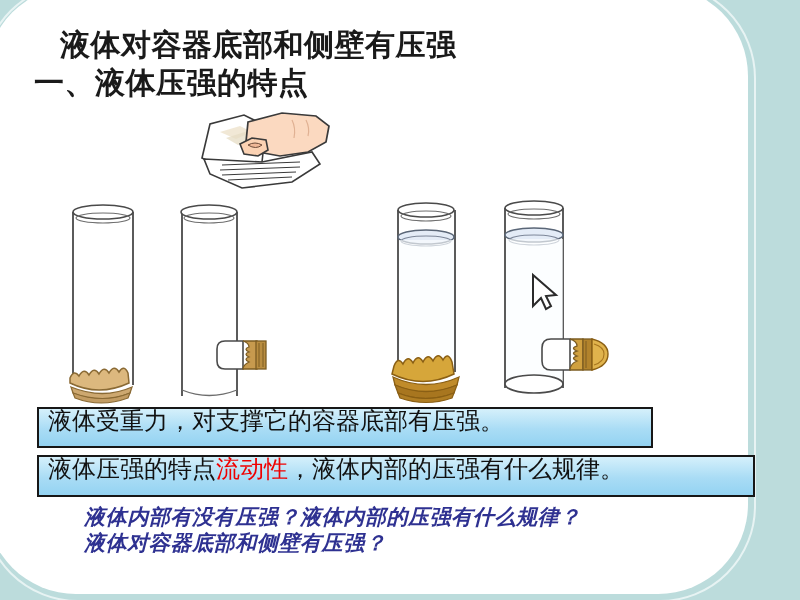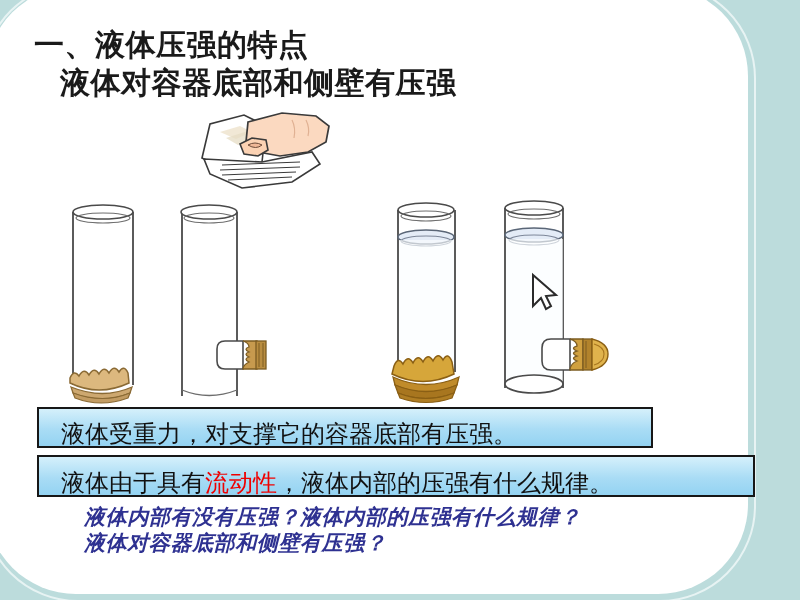--- a/index.html
+++ b/index.html
@@ -108,22 +108,22 @@
     pointer-events: none;
   }
 
   
   .stmt-box {
     position: absolute;
     box-sizing: border-box;
     background: linear-gradient(180deg, #d5f0fb 0%, #a9dcf5 55%, #94d3f2 100%);
     border: 2px solid #171717;
     display: flex;
-    align-items: flex-end;
-    padding-left: 22px;
+    align-items: flex-start;
+    padding-left: 9px;
   }
   #stmt-box-1 {
     left: 37px;
     top: 407px;
     width: 616px;
     height: 41px;
   }
   #stmt-box-2 {
     left: 37px;
     top: 455px;
@@ -164,22 +164,22 @@
 </style>
 </head>
 <body>
 
 <div id="slide">
 
   <div id="panel"></div>
   <div id="panel-ring"></div>
 
   <div id="title-block">
+    <div class="title-line second">液体对容器底部和侧壁有压强</div>
     <div class="title-line">一、液体压强的特点</div>
-    <div class="title-line second">液体对容器底部和侧壁有压强</div>
   </div>
 
 
   <div id="hand-illus">
     <svg width="136" height="78" viewBox="0 0 136 78" xmlns="http://www.w3.org/2000/svg">
 
       <path d="M6 46 L14 12 L48 3 L70 14 L66 50 L40 62 Z" fill="#ffffff" stroke="#3a3a3a" stroke-width="1.6"></path>
 
       <path d="M24 20 L44 14 L56 20 L40 27 Z" fill="#efe6d2" stroke="none" opacity="0.9"></path>
       <path d="M30 26 L52 19 L60 26 L42 33 Z" fill="#e6dcc4" stroke="none" opacity="0.75"></path>
@@ -277,21 +277,21 @@
       </g>
 
     </svg>
   </div>
 
   <div class="stmt-box" id="stmt-box-1">
     <span class="stmt-text">液体受重力，对支撑它的容器底部有压强。</span>
   </div>
 
   <div class="stmt-box" id="stmt-box-2">
-    <span class="stmt-text"><span>液体由于具有</span><span class="stmt-hl">流动性</span><span>，液体内部的压强有什么规律。</span></span>
+    <span class="stmt-text"><span>液体压强的特点</span><span class="stmt-hl">流动性</span><span>，液体内部的压强有什么规律。</span></span>
   </div>
 
   <div id="question-block">
     <div class="q-line">液体内部有没有压强？液体内部的压强有什么规律？</div>
     <div class="q-line">液体对容器底部和侧壁有压强？</div>
   </div>
 
 </div>
 
 </body></html>

